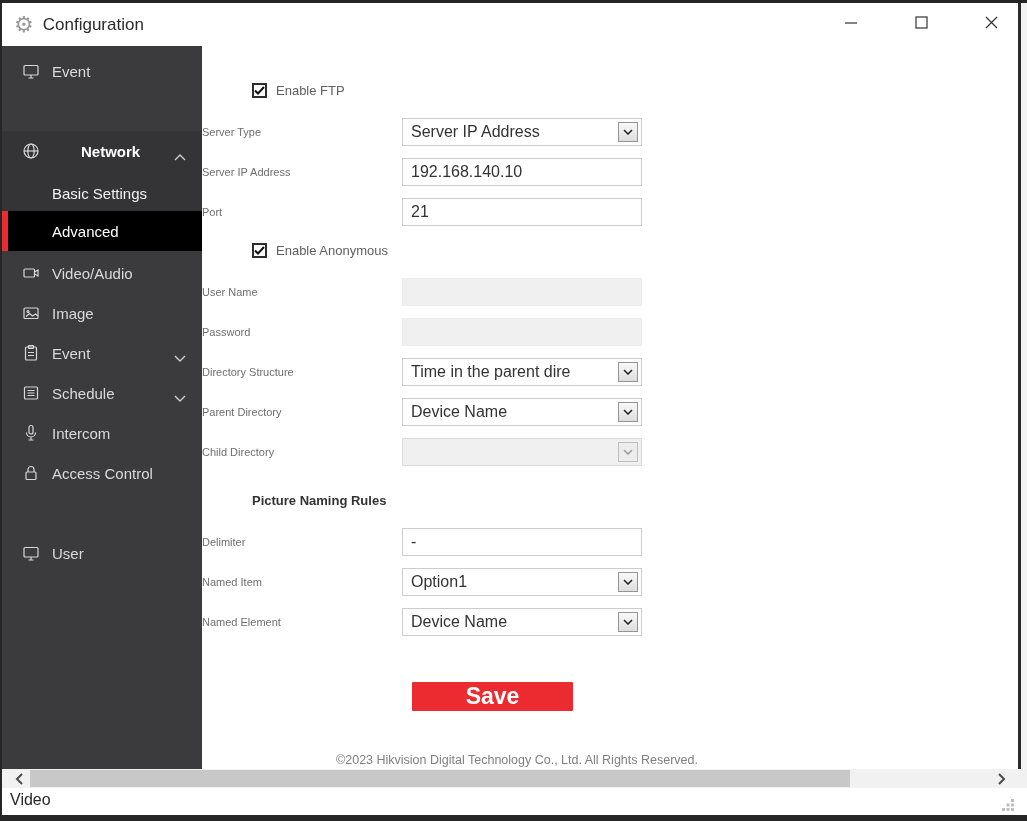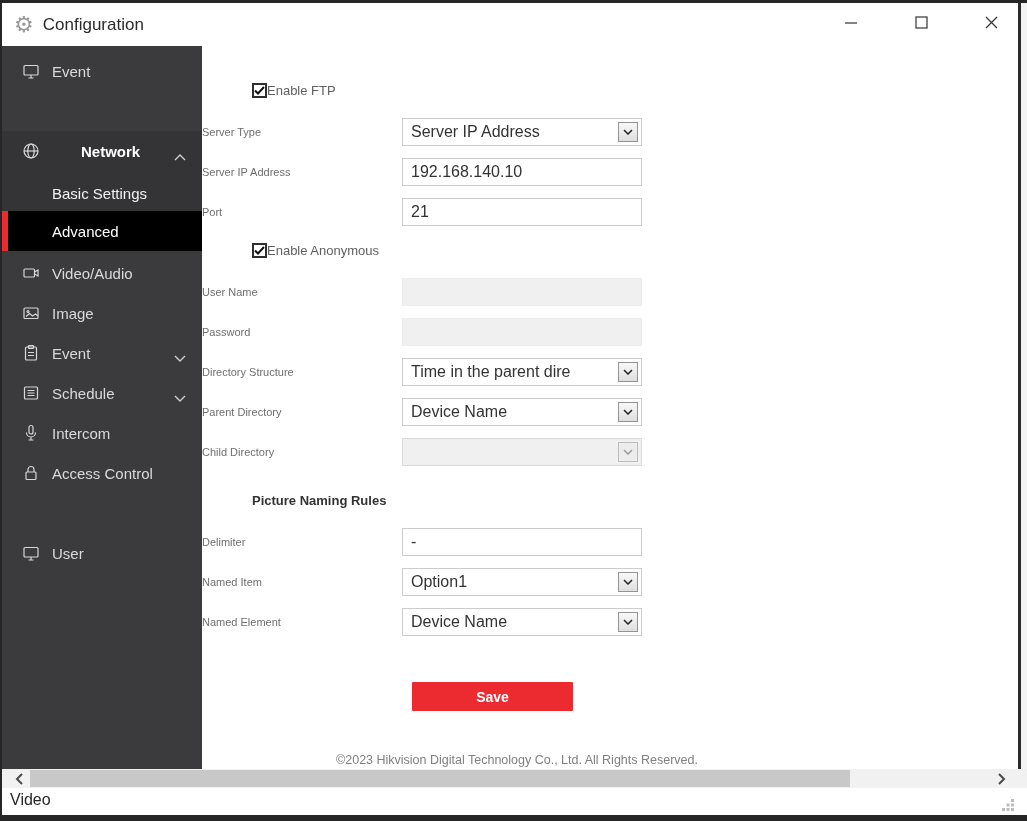--- a/index.html
+++ b/index.html
@@ -33,35 +33,35 @@
   .side-item.active-parent { color:#fff; font-weight:bold;padding-left:29px; }
   .side-item.sub { color:#f2f2f2; }
   .side-item.selected { background:#000; color:#fff; }
   .side-item.selected .redbar { position:absolute; left:0; top:0; width:6px; height:40px; background:#ec2b31; }
 
   
   .main { position:absolute; left:202px; top:46px; width:816px; height:723px; background:#fff; }
   .chkrow { position:absolute; display:flex; align-items:center; cursor:pointer; }
   .checkbox { width:15px; height:15px; border:2px solid #2e2e2e; background:#fff; display:flex; align-items:center; justify-content:center; }
   .checkbox svg { stroke:#111; stroke-width:2; fill:none; }
-  .chklabel { font-size:13px; color:#5f5f5f; }
+  .chklabel { font-size:13px; color:#5f5f5f; margin-left:9px; }
   .frow { position:absolute; height:28px; display:flex; align-items:center; }
   .flabel { width:200px; text-align:left; padding-right:11px; font-size:11px; color:#6e6e6e; }
   .tinput { width:240px; height:28px; border:1px solid #ccc; padding:0 8px; font-size:16px; color:#333; font-family:"Liberation Sans", sans-serif; background:#fff; }
   .tinput:disabled { background:#f0f0f0; border-color:#ececec; color:#999; }
   .combo { position:relative; width:240px; height:28px; border:1px solid #ccc; background:#fff; cursor:pointer; }
   .combo .val { position:absolute; left:8px; top:0; right:28px; line-height:26px; font-size:16px; color:#333; white-space:nowrap; overflow:hidden; }
   .combo .arrowbox { position:absolute; right:3px; top:3px; width:20px; height:20px; border:1px solid #949494; background:linear-gradient(#f9f9f9,#dedede); display:flex; align-items:center; justify-content:center; }
   .combo .arrowbox svg { stroke:#222; stroke-width:1.5; fill:none; }
   .combo.disabled { background:#f0f0f0; border-color:#dcdcdc; }
   .combo.disabled .val { color:#9a9a9a; }
   .combo.disabled .arrowbox { border-color:#bdbdbd; background:#ececec; }
   .combo.disabled .arrowbox svg { stroke:#9a9a9a; }
   .section-heading { position:absolute; left:50px; top:447px; font-size:13px; font-weight:bold; color:#333; }
-  .save-btn { position:absolute; left:210px; top:636px; width:161px; height:29px; background:#ec2b31; color:#fff; font-size:14px; font-weight:bold; border:none; border-radius:1px; cursor:pointer; font-family:"Liberation Sans", sans-serif; }
+  .save-btn { position:absolute; left:210px; top:636px; width:161px; height:29px; background:#ec2b31; color:#fff; font-size:23px; font-weight:bold; border:none; border-radius:1px; cursor:pointer; font-family:"Liberation Sans", sans-serif; }
   .footer { position:absolute; left:0; top:707px; width:630px; text-align:center; font-size:12.5px; color:#808080; }
 
   
   .hscroll { position:absolute; left:2px; top:769px; width:1025px; height:19px; background:#f1f1f1; }
   .hs-arrow { position:absolute; top:3px; width:14px; height:13px; display:flex; align-items:center; justify-content:center; cursor:pointer; }
   .hs-arrow svg { stroke:#4a4a4a; stroke-width:2; fill:none; }
   .hs-left { left:10px; } .hs-right { left:993px; }
   .hs-thumb { position:absolute; left:28px; top:1px; width:820px; height:17px; background:#c8c8c8; cursor:pointer; }
 
   

